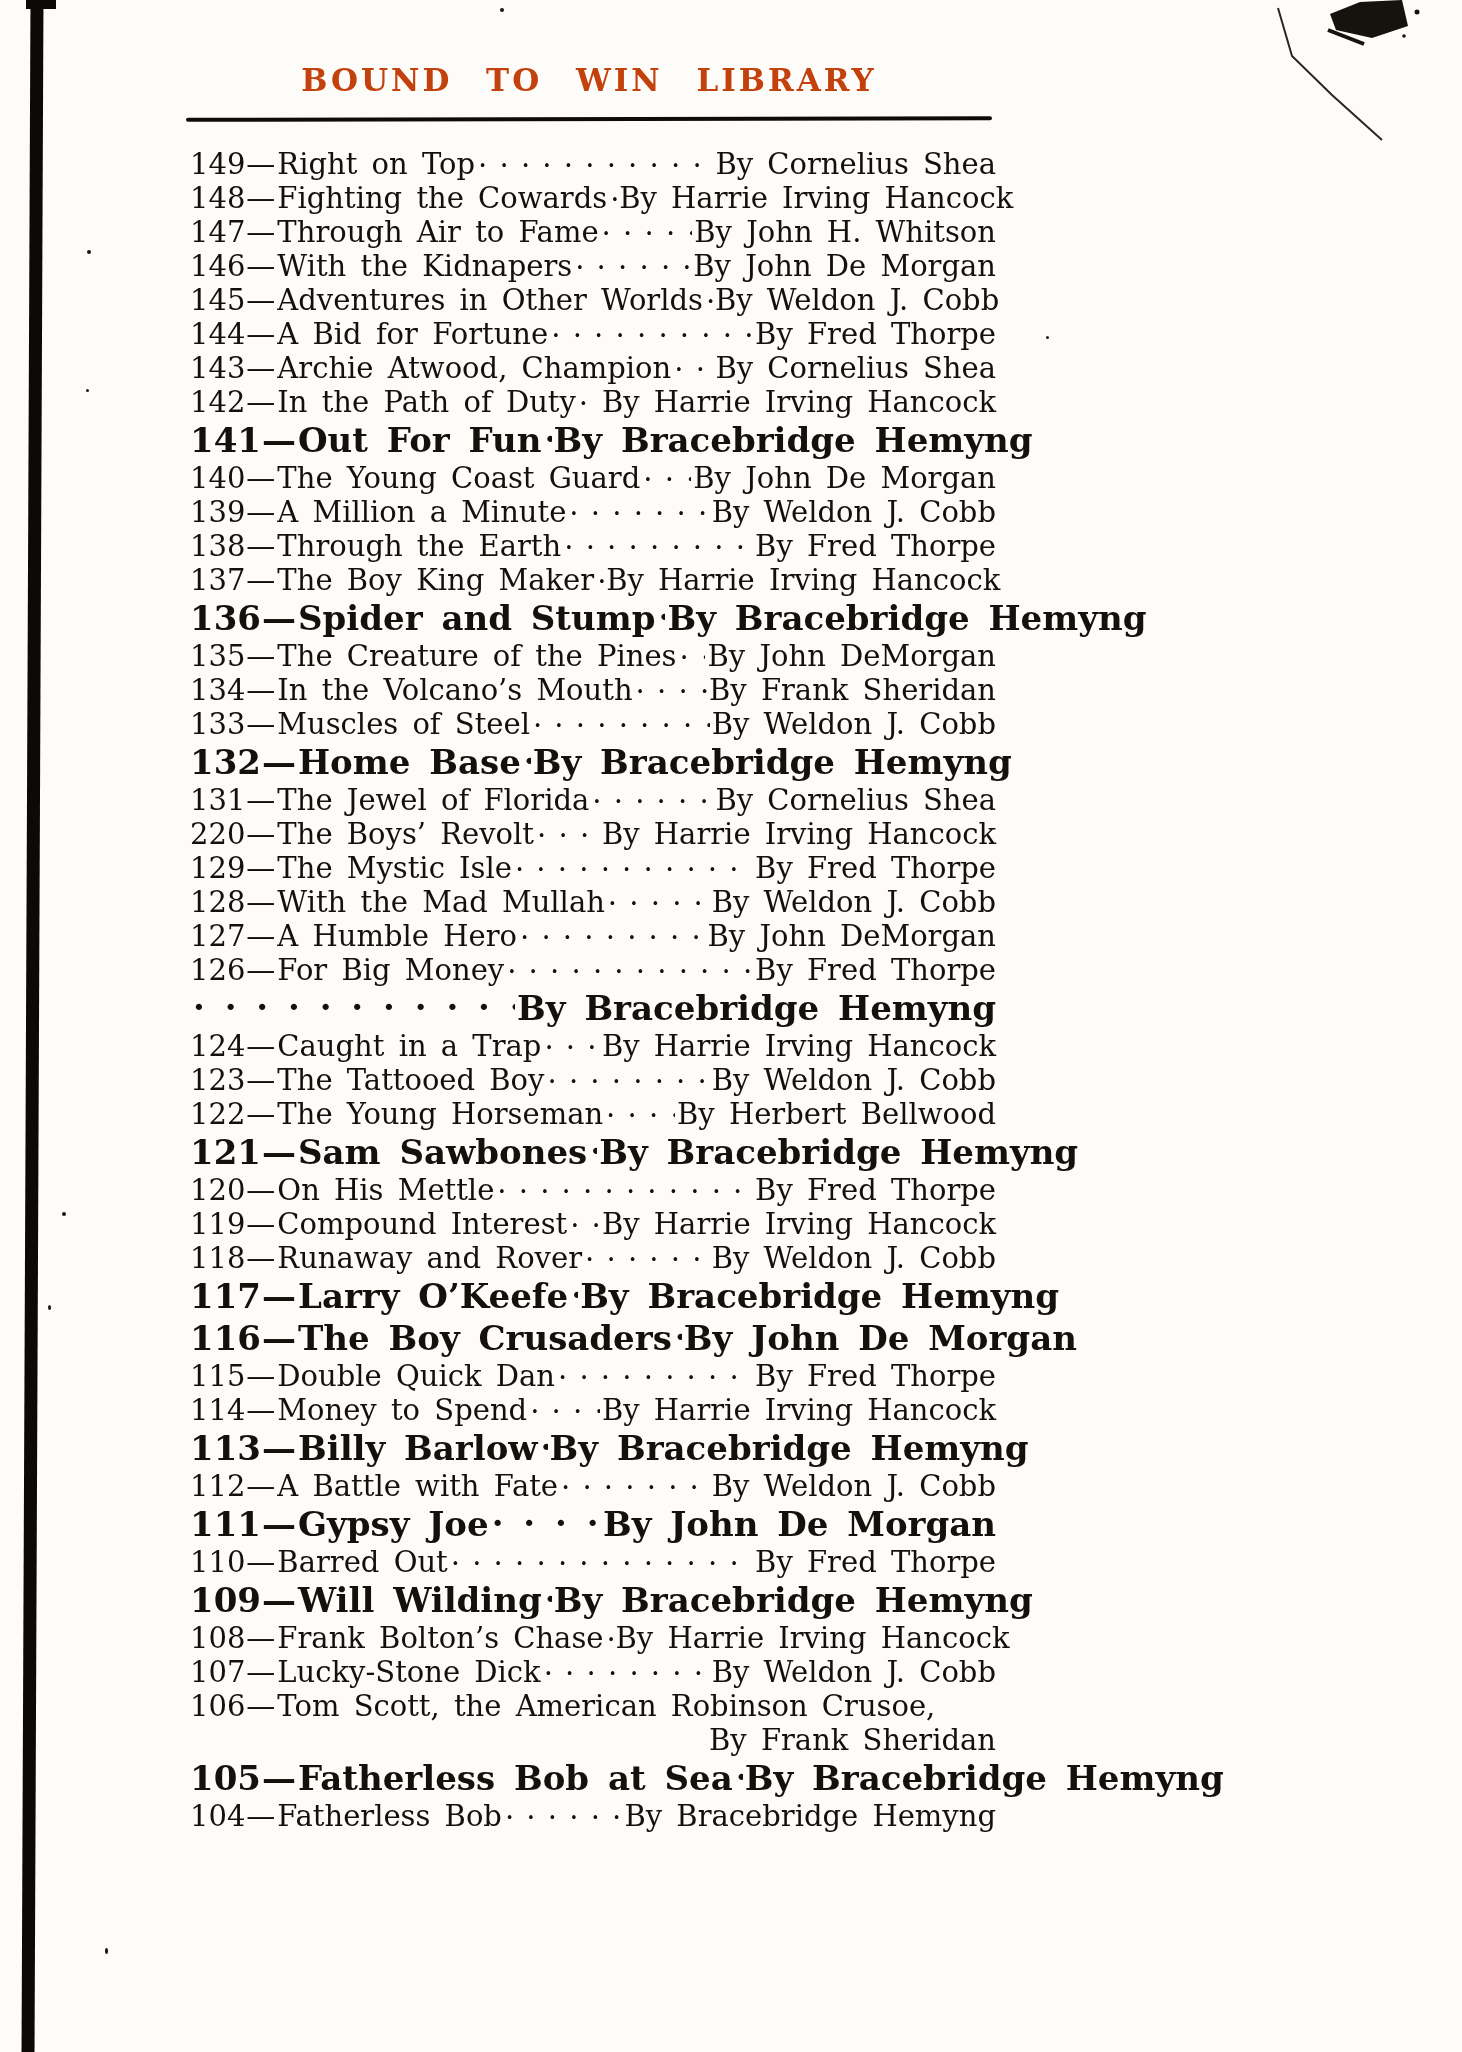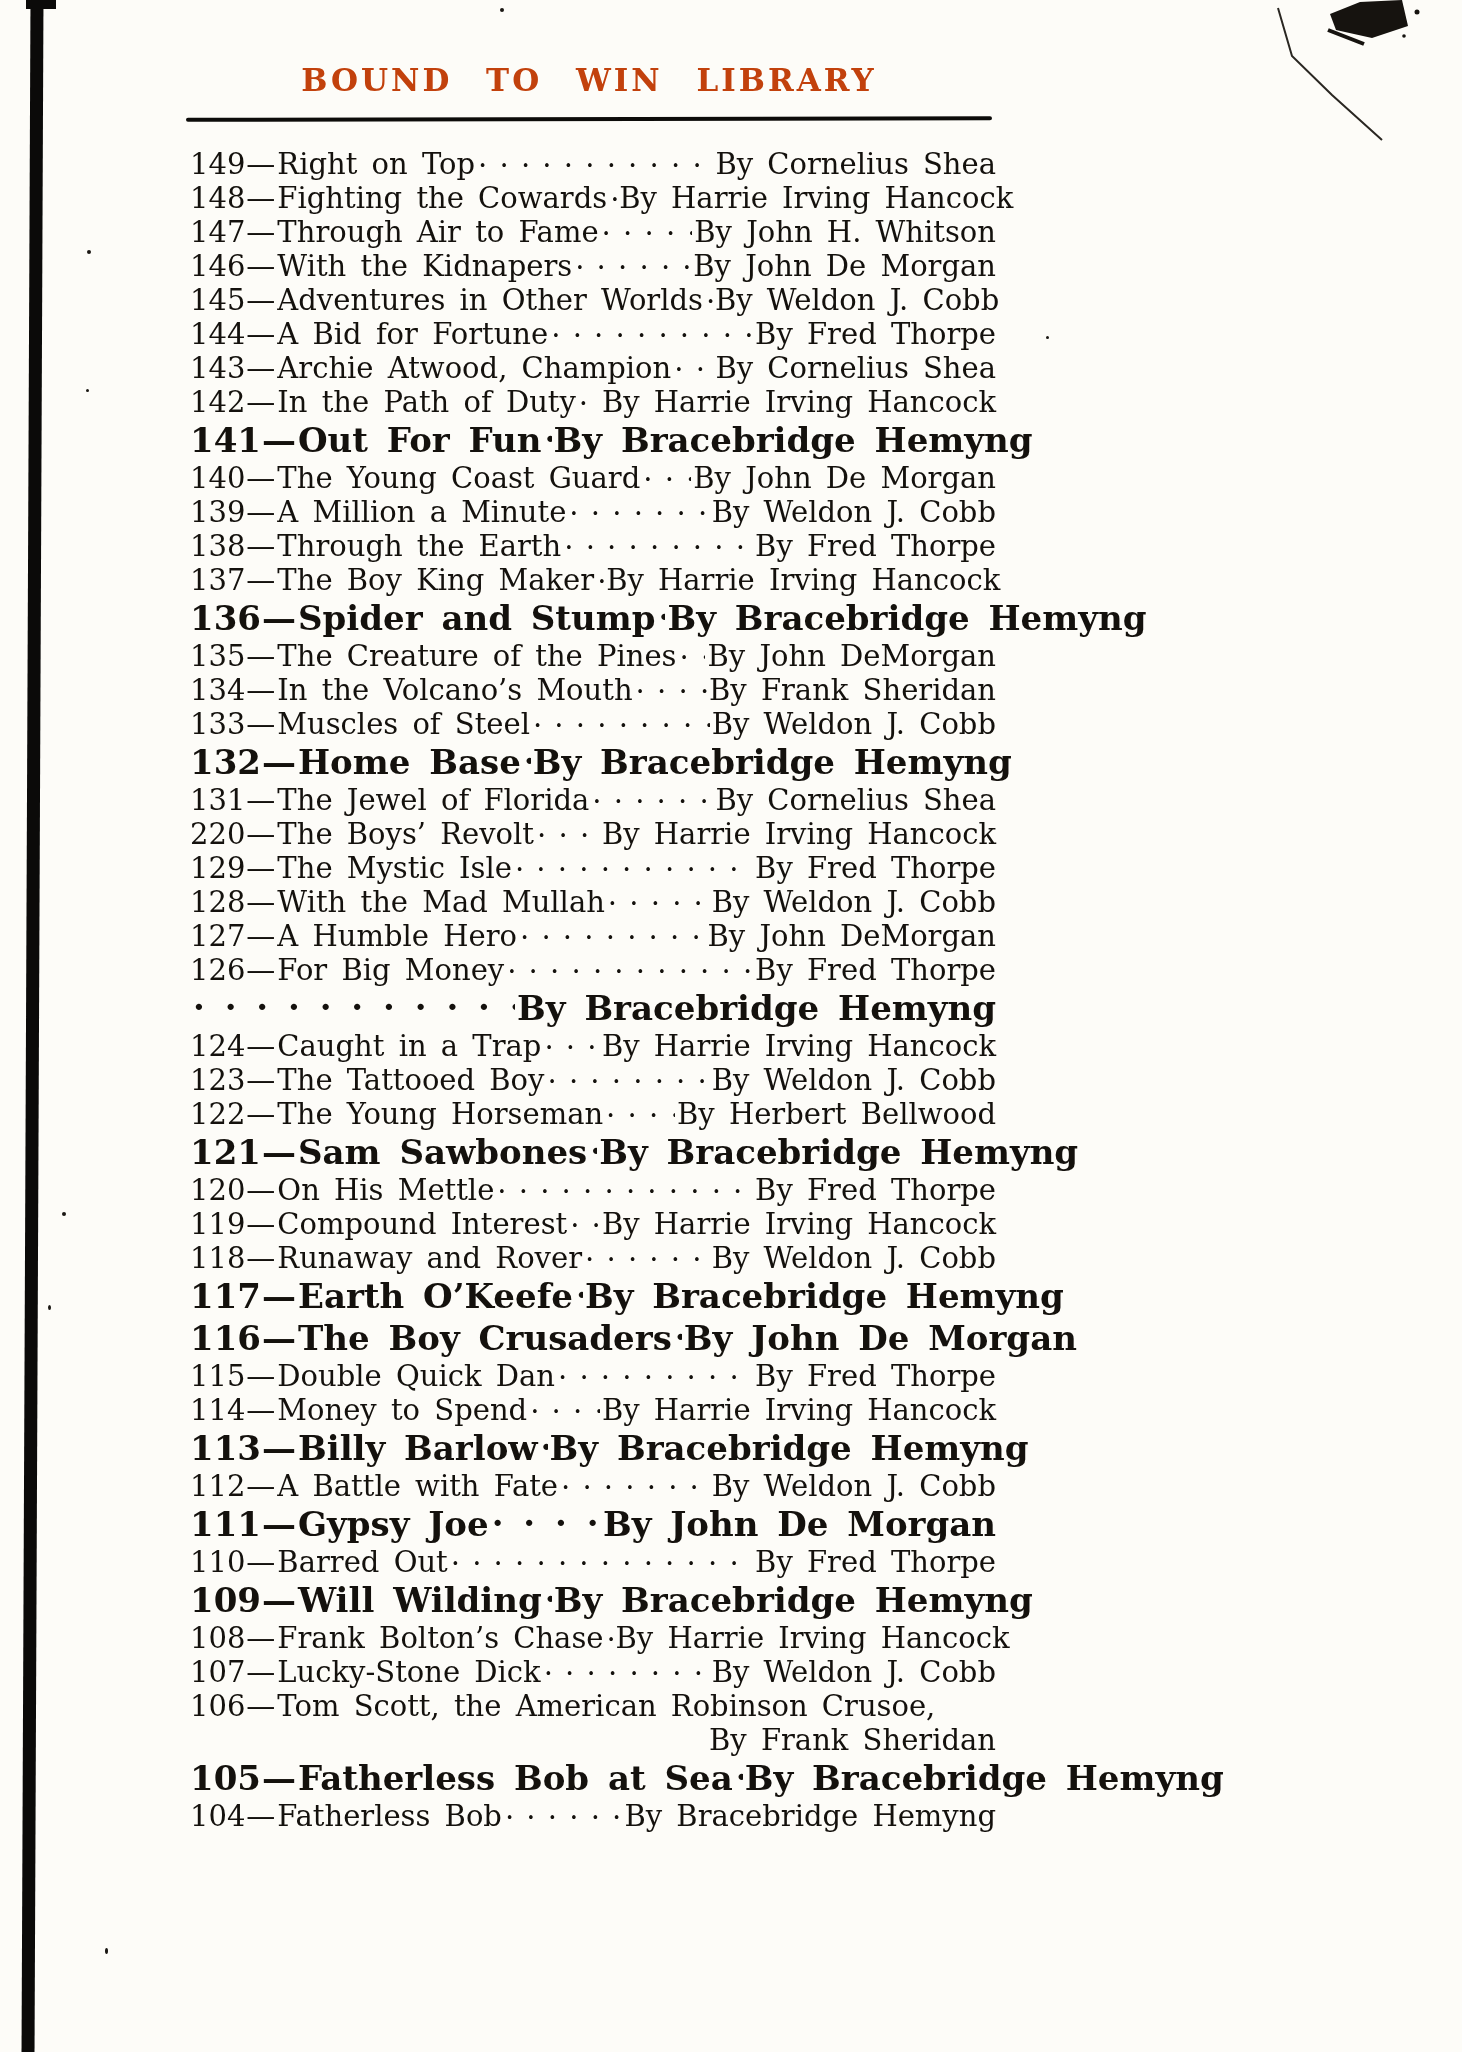--- a/index.html
+++ b/index.html
@@ -279,21 +279,21 @@
       <span class="author">By Harrie Irving Hancock</span>
     </div>
 
     <div class="row">
       <span class="entry"><span class="num">118</span><span class="dash">—</span><span class="title">Runaway and Rover</span></span>
       <span class="leader"></span>
       <span class="author">By Weldon J. Cobb</span>
     </div>
 
     <div class="row bold">
-      <span class="entry"><span class="num">117</span><span class="dash">—</span><span class="title">Earth O’Keefe</span></span>
+      <span class="entry"><span class="num">117</span><span class="dash">—</span><span class="title">Larry O’Keefe</span></span>
       <span class="leader"></span>
       <span class="author">By Bracebridge Hemyng</span>
     </div>
 
     <div class="row bold">
       <span class="entry"><span class="num">116</span><span class="dash">—</span><span class="title">The Boy Crusaders</span></span>
       <span class="leader"></span>
       <span class="author">By John De Morgan</span>
     </div>
 

